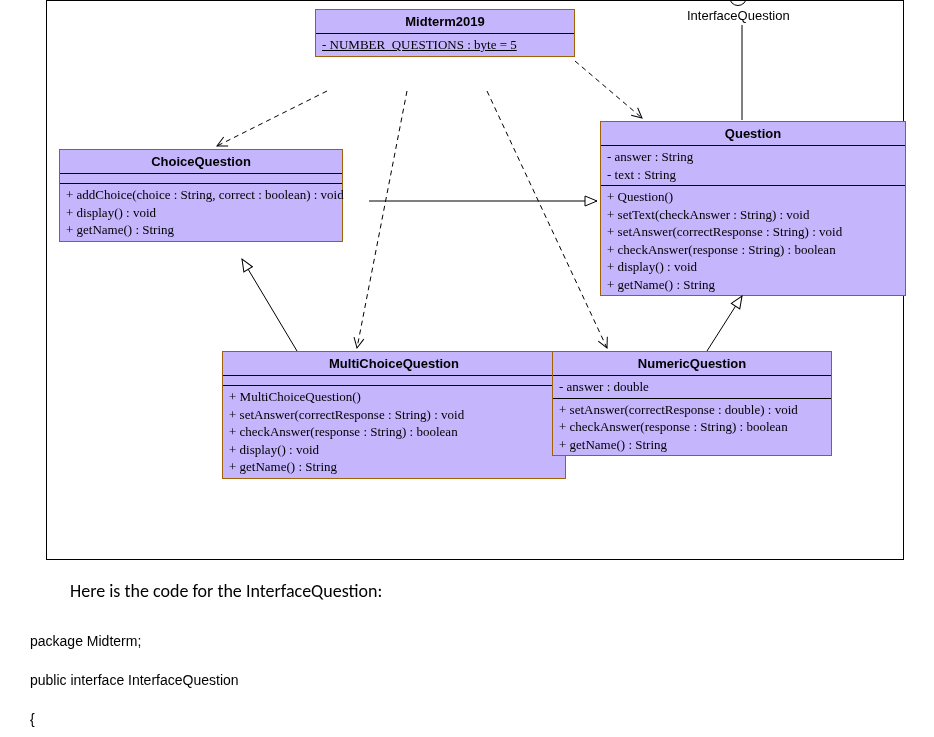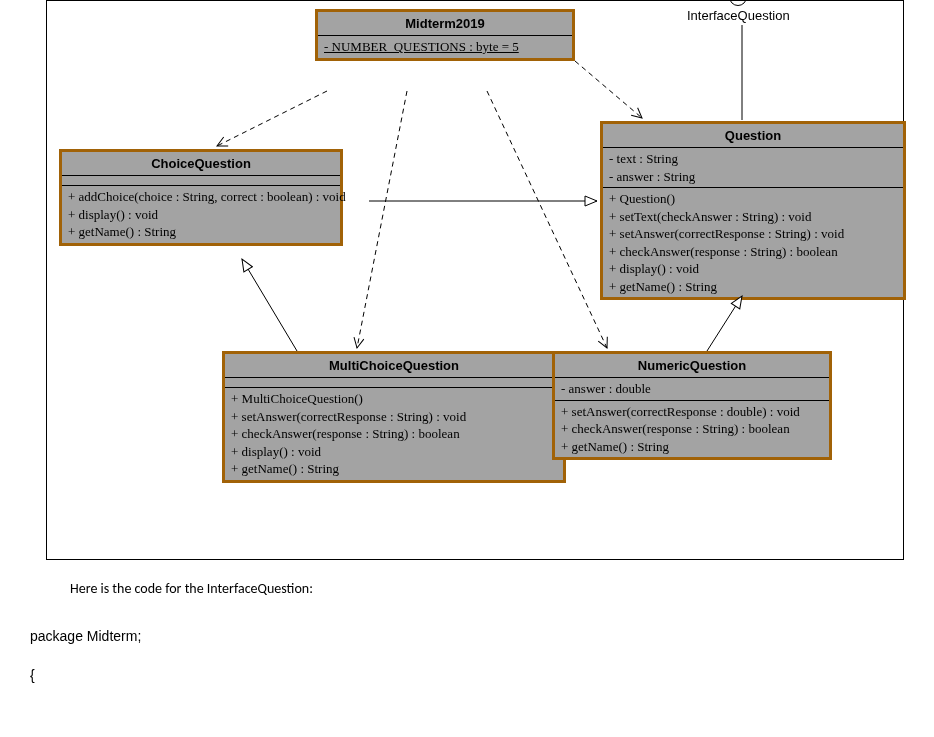--- a/index.html
+++ b/index.html
@@ -13,22 +13,22 @@
   }
   .diagram-frame {
     border: 1px solid #000;
     margin: 0 30px 20px 46px;
     position: relative;
     height: 560px;
     overflow: visible;
   }
   .uml-box {
     position: absolute;
-    border: 3px solid #a16207;
-    background: #a3a3a3;
+    border: 1px solid #a16207;
+    background: #c4b5fd;
   }
   .uml-title {
     text-align: center;
     font-weight: bold;
     padding: 4px 8px;
     border-bottom: 1px solid #000;
     white-space: nowrap;
   }
   .uml-section {
     padding: 2px 6px;
@@ -49,21 +49,21 @@
     margin: 0 auto 2px auto;
   }
   svg.conn {
     position: absolute;
     left: 0; top: 0;
     width: 100%; height: 100%;
     pointer-events: none;
   }
   .caption {
     font-family: Calibri, Arial, sans-serif;
-    font-size: 14px;
+    font-size: 18px;
     margin: 20px 0 10px 70px;
   }
   .code {
     font-family: Arial, Helvetica, sans-serif;
     font-size: 14px;
     margin-left: 30px;
     line-height: 1.4;
     white-space: pre;
   }
 </style>
@@ -90,22 +90,22 @@
     <div class="uml-section">
       <div>+ addChoice(choice : String, correct : boolean) : void</div>
       <div>+ display() : void</div>
       <div>+ getName() : String</div>
     </div>
   </div>
 
   <div class="uml-box" style="left:553px; top:120px; width:306px;">
     <div class="uml-title">Question</div>
     <div class="uml-section">
+      <div>- answer : String</div>
       <div>- text : String</div>
-      <div>- answer : String</div>
     </div>
     <div class="uml-section">
       <div>+ Question()</div>
       <div>+ setText(checkAnswer : String) : void</div>
       <div>+ setAnswer(correctResponse : String) : void</div>
       <div>+ checkAnswer(response : String) : boolean</div>
       <div>+ display() : void</div>
       <div>+ getName() : String</div>
     </div>
   </div>
@@ -157,18 +157,19 @@
     <line x1="360" y1="90" x2="310" y2="347" stroke="#000" stroke-dasharray="5,4" marker-end="url(#openarrow)"></line>
     <line x1="440" y1="90" x2="560" y2="347" stroke="#000" stroke-dasharray="5,4" marker-end="url(#openarrow)"></line>
   </svg>
 
 </div>
 
 <div class="caption">Here is the code for the InterfaceQuestion:</div>
 
 <div class="code">
 <div>package Midterm;</div>
+<div>public interface InterfaceQuestion</div>
 <div>{</div>
 
 
 
 
 </div>
 
 </body></html>

